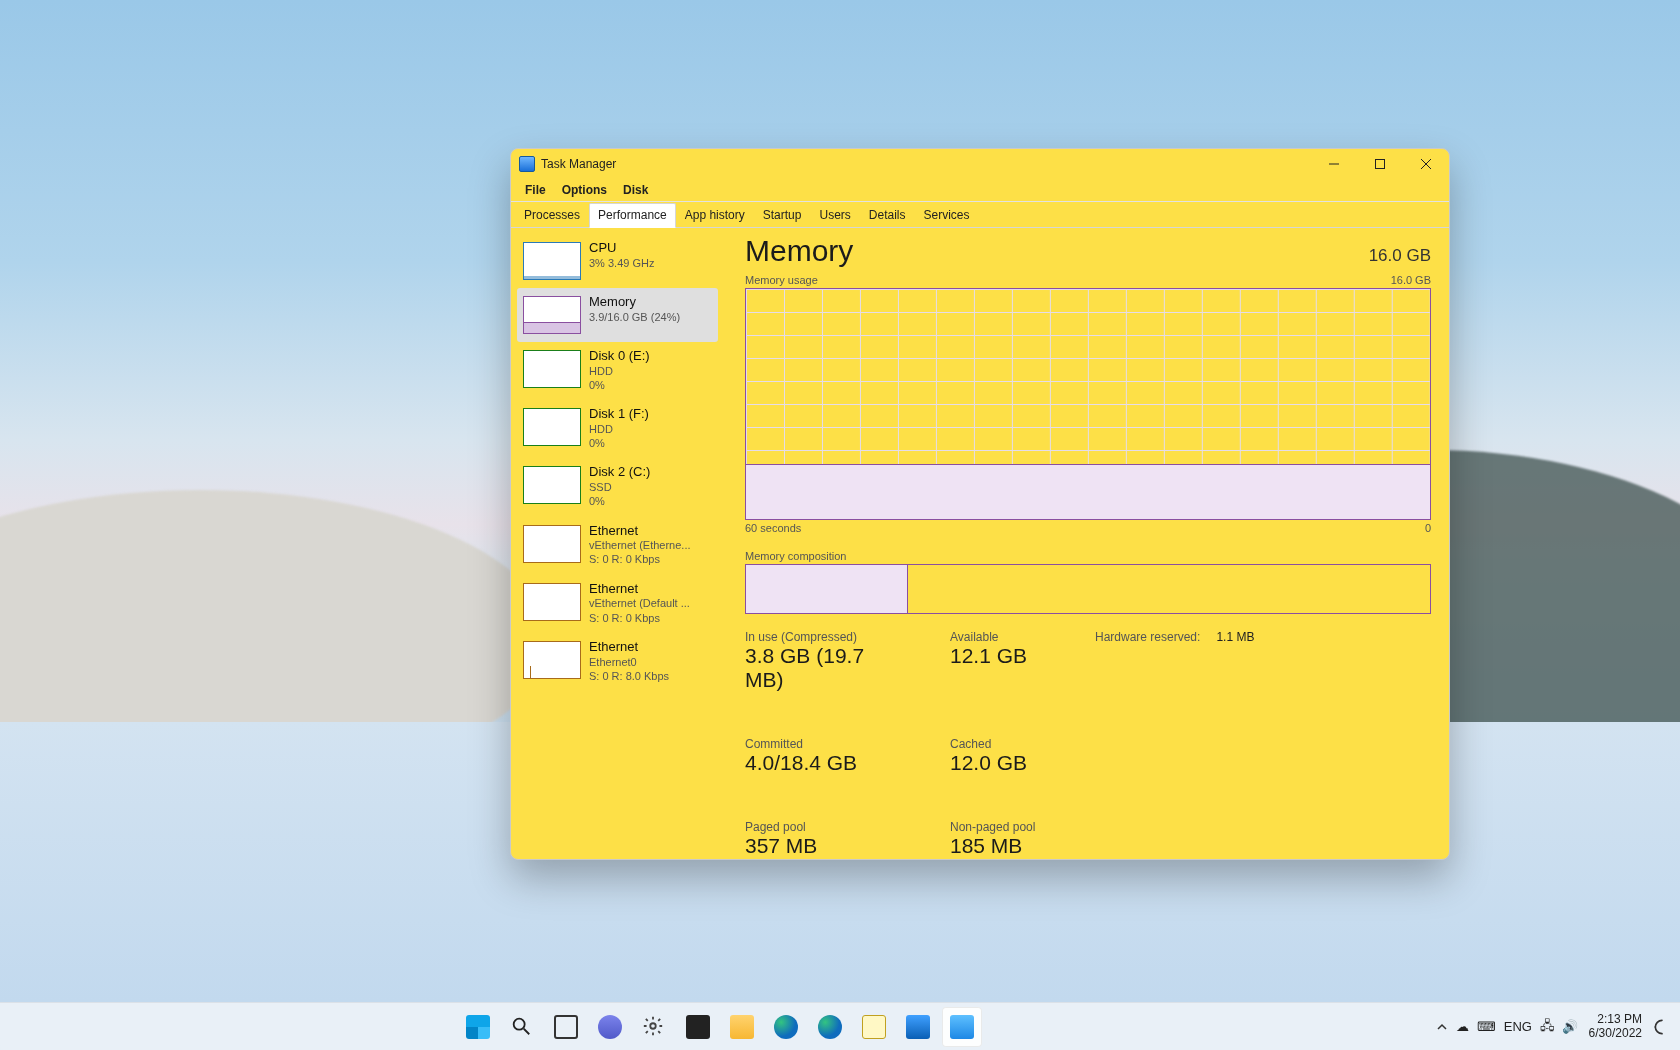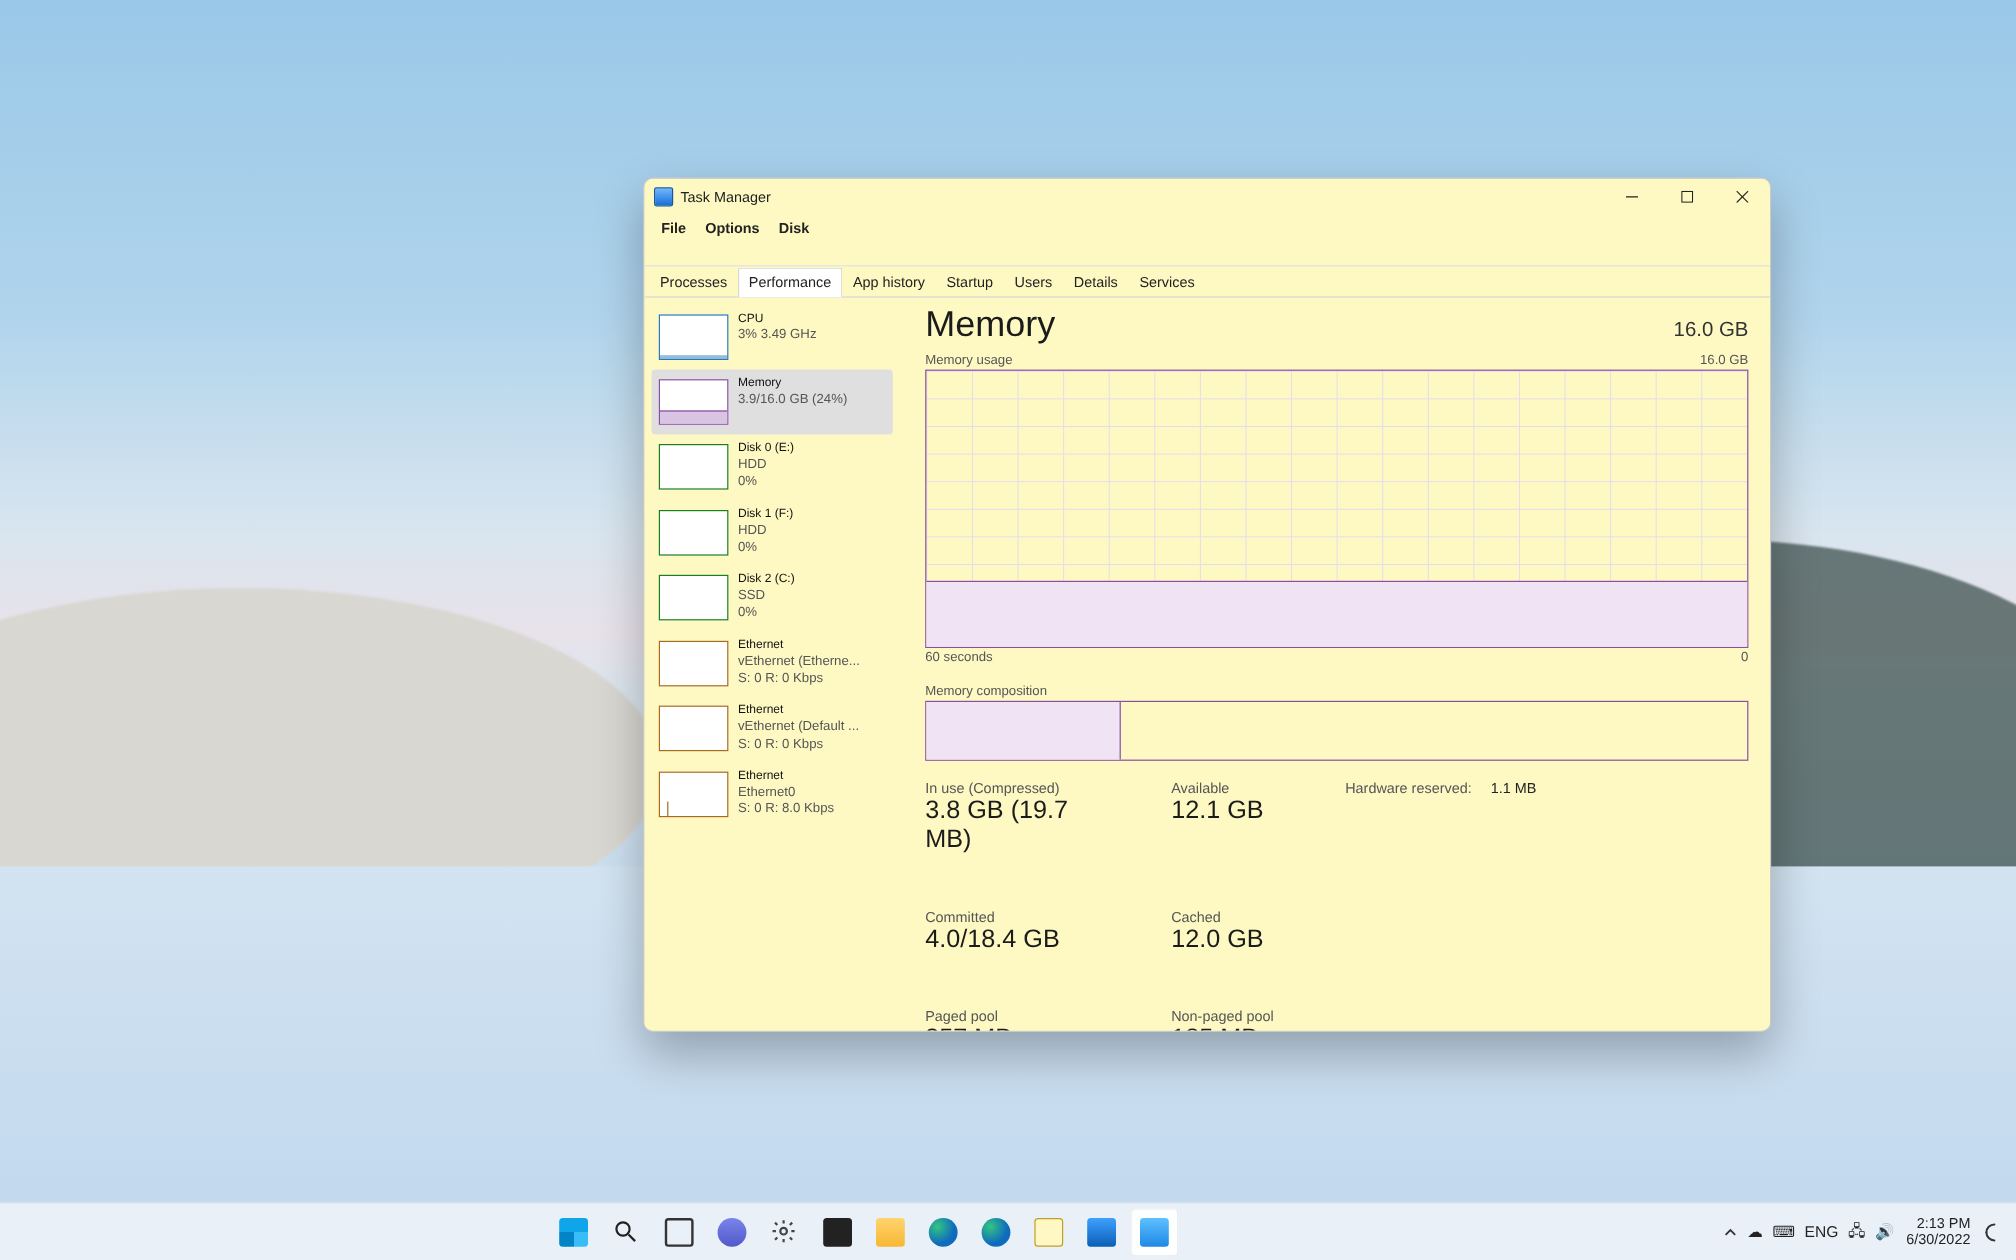--- a/index.html
+++ b/index.html
@@ -13,53 +13,53 @@
   .hill-left, .hill-right {
     position: absolute; bottom: 260px; border-radius: 50%;
     filter: blur(1px);
   }
   .hill-left { left: -150px; width: 700px; height: 300px; background: #d9d7d2; }
   .hill-right { right: -100px; width: 700px; height: 360px; background: #4a5c5a; opacity: .8; bottom: 240px;}
   .water { position:absolute; left:0; right:0; bottom:48px; height:280px; background:linear-gradient(to bottom,#d3e3f1,#c2d9ee); }
 
   
   .window {
-    position: absolute; left: 536px; top: 148px; width: 940px; height: 712px;
-    background: #fef9c3; border: 1px solid #c9c9c9; border-radius: 8px;
+    position: absolute; left: 510px; top: 148px; width: 940px; height: 712px;
+    background: #fde047; border: 1px solid #c9c9c9; border-radius: 8px;
     box-shadow: 0 18px 40px rgba(0,0,0,.28);
     display: flex; flex-direction: column; overflow: hidden;
   }
   .titlebar { height: 30px; display:flex; align-items:center; padding-left:8px; }
   .titlebar .app-icon { width:16px; height:16px; background:linear-gradient(#6fb7ff,#1a6fd8); border:1px solid #155a9e; margin-right:6px; border-radius:2px;}
   .titlebar .title { font-size:12px; color:#222; }
   .win-controls { margin-left:auto; display:flex; }
   .win-btn { width:46px; height:30px; display:flex; align-items:center; justify-content:center; }
   .win-btn svg { stroke:#222; stroke-width:1; fill:none; }
 
   .menubar { height:22px; display:flex; align-items:center; padding:0 6px; font-size:12px; color:#222; }
   .menubar span { padding:2px 8px;font-weight:bold; }
 
-  .tabbar { display:flex; border-top:1px solid #e2e2e2; border-bottom:1px solid #d6d6d6; padding-left:4px;margin-top:20px; }
+  .tabbar { display:flex; border-top:1px solid #e2e2e2; border-bottom:1px solid #d6d6d6; padding-left:4px; }
   .tab { font-size:12px; padding:4px 8px 5px; color:#222; border:1px solid transparent; position:relative; top:1px; }
   .tab.active { border:1px solid #d6d6d6; border-bottom-color:#fff; background:#fff; border-radius:2px 2px 0 0; }
 
   .body { flex:1; display:flex; min-height:0; }
 
   
   .sidebar { width:210px; padding:6px 3px 6px 6px; overflow:auto; }
   .sb-item { display:flex; gap:8px; padding:6px 4px 8px 6px; border-radius:3px; cursor:default; }
   .sb-item.selected { background:#dfdfdf; }
   .sb-thumb { width:58px; height:38px; border:1px solid #1a7f1a; position:relative; flex-shrink:0; background:#fff; margin-top:2px;}
   .sb-thumb.cpu { border-color:#2a7ab8; }
   .sb-thumb.cpu::after{content:"";position:absolute;left:0;right:0;bottom:0;height:3px;background:#2a7ab8;opacity:.5;}
   .sb-thumb.mem { border-color:#8a4fa0; }
   .sb-thumb.mem::after{content:"";position:absolute;left:0;right:0;bottom:0;height:10px;background:#d9c4e4;border-top:1px solid #8a4fa0;}
   .sb-thumb.eth { border-color:#a86b1a; }
   .sb-thumb.eth .spike{position:absolute;left:6px;bottom:0;width:1px;height:12px;background:#a86b1a;}
-  .sb-meta .t { font-size:10px; color:#111; line-height:1.2;}
+  .sb-meta .t { font-size:13px; color:#111; line-height:1.2;}
   .sb-meta .s { font-size:11px; color:#555; line-height:1.3; white-space:nowrap; overflow:hidden; text-overflow:ellipsis; max-width:130px;}
 
   
   .detail { flex:1; padding:6px 18px 4px 24px; overflow:hidden; }
   .hdr { display:flex; align-items:baseline; }
   .hdr h1 { font-size:30px; font-weight:400; color:#1b1b1b; }
   .hdr .total { margin-left:auto; font-size:17px; color:#333; }
   .chart-label-row { display:flex; font-size:11px; color:#555; margin-top:6px;}
   .chart-label-row .r { margin-left:auto; }
   .usage-chart { height:232px; border:1px solid #8a4fa0; margin-top:2px; position:relative;

